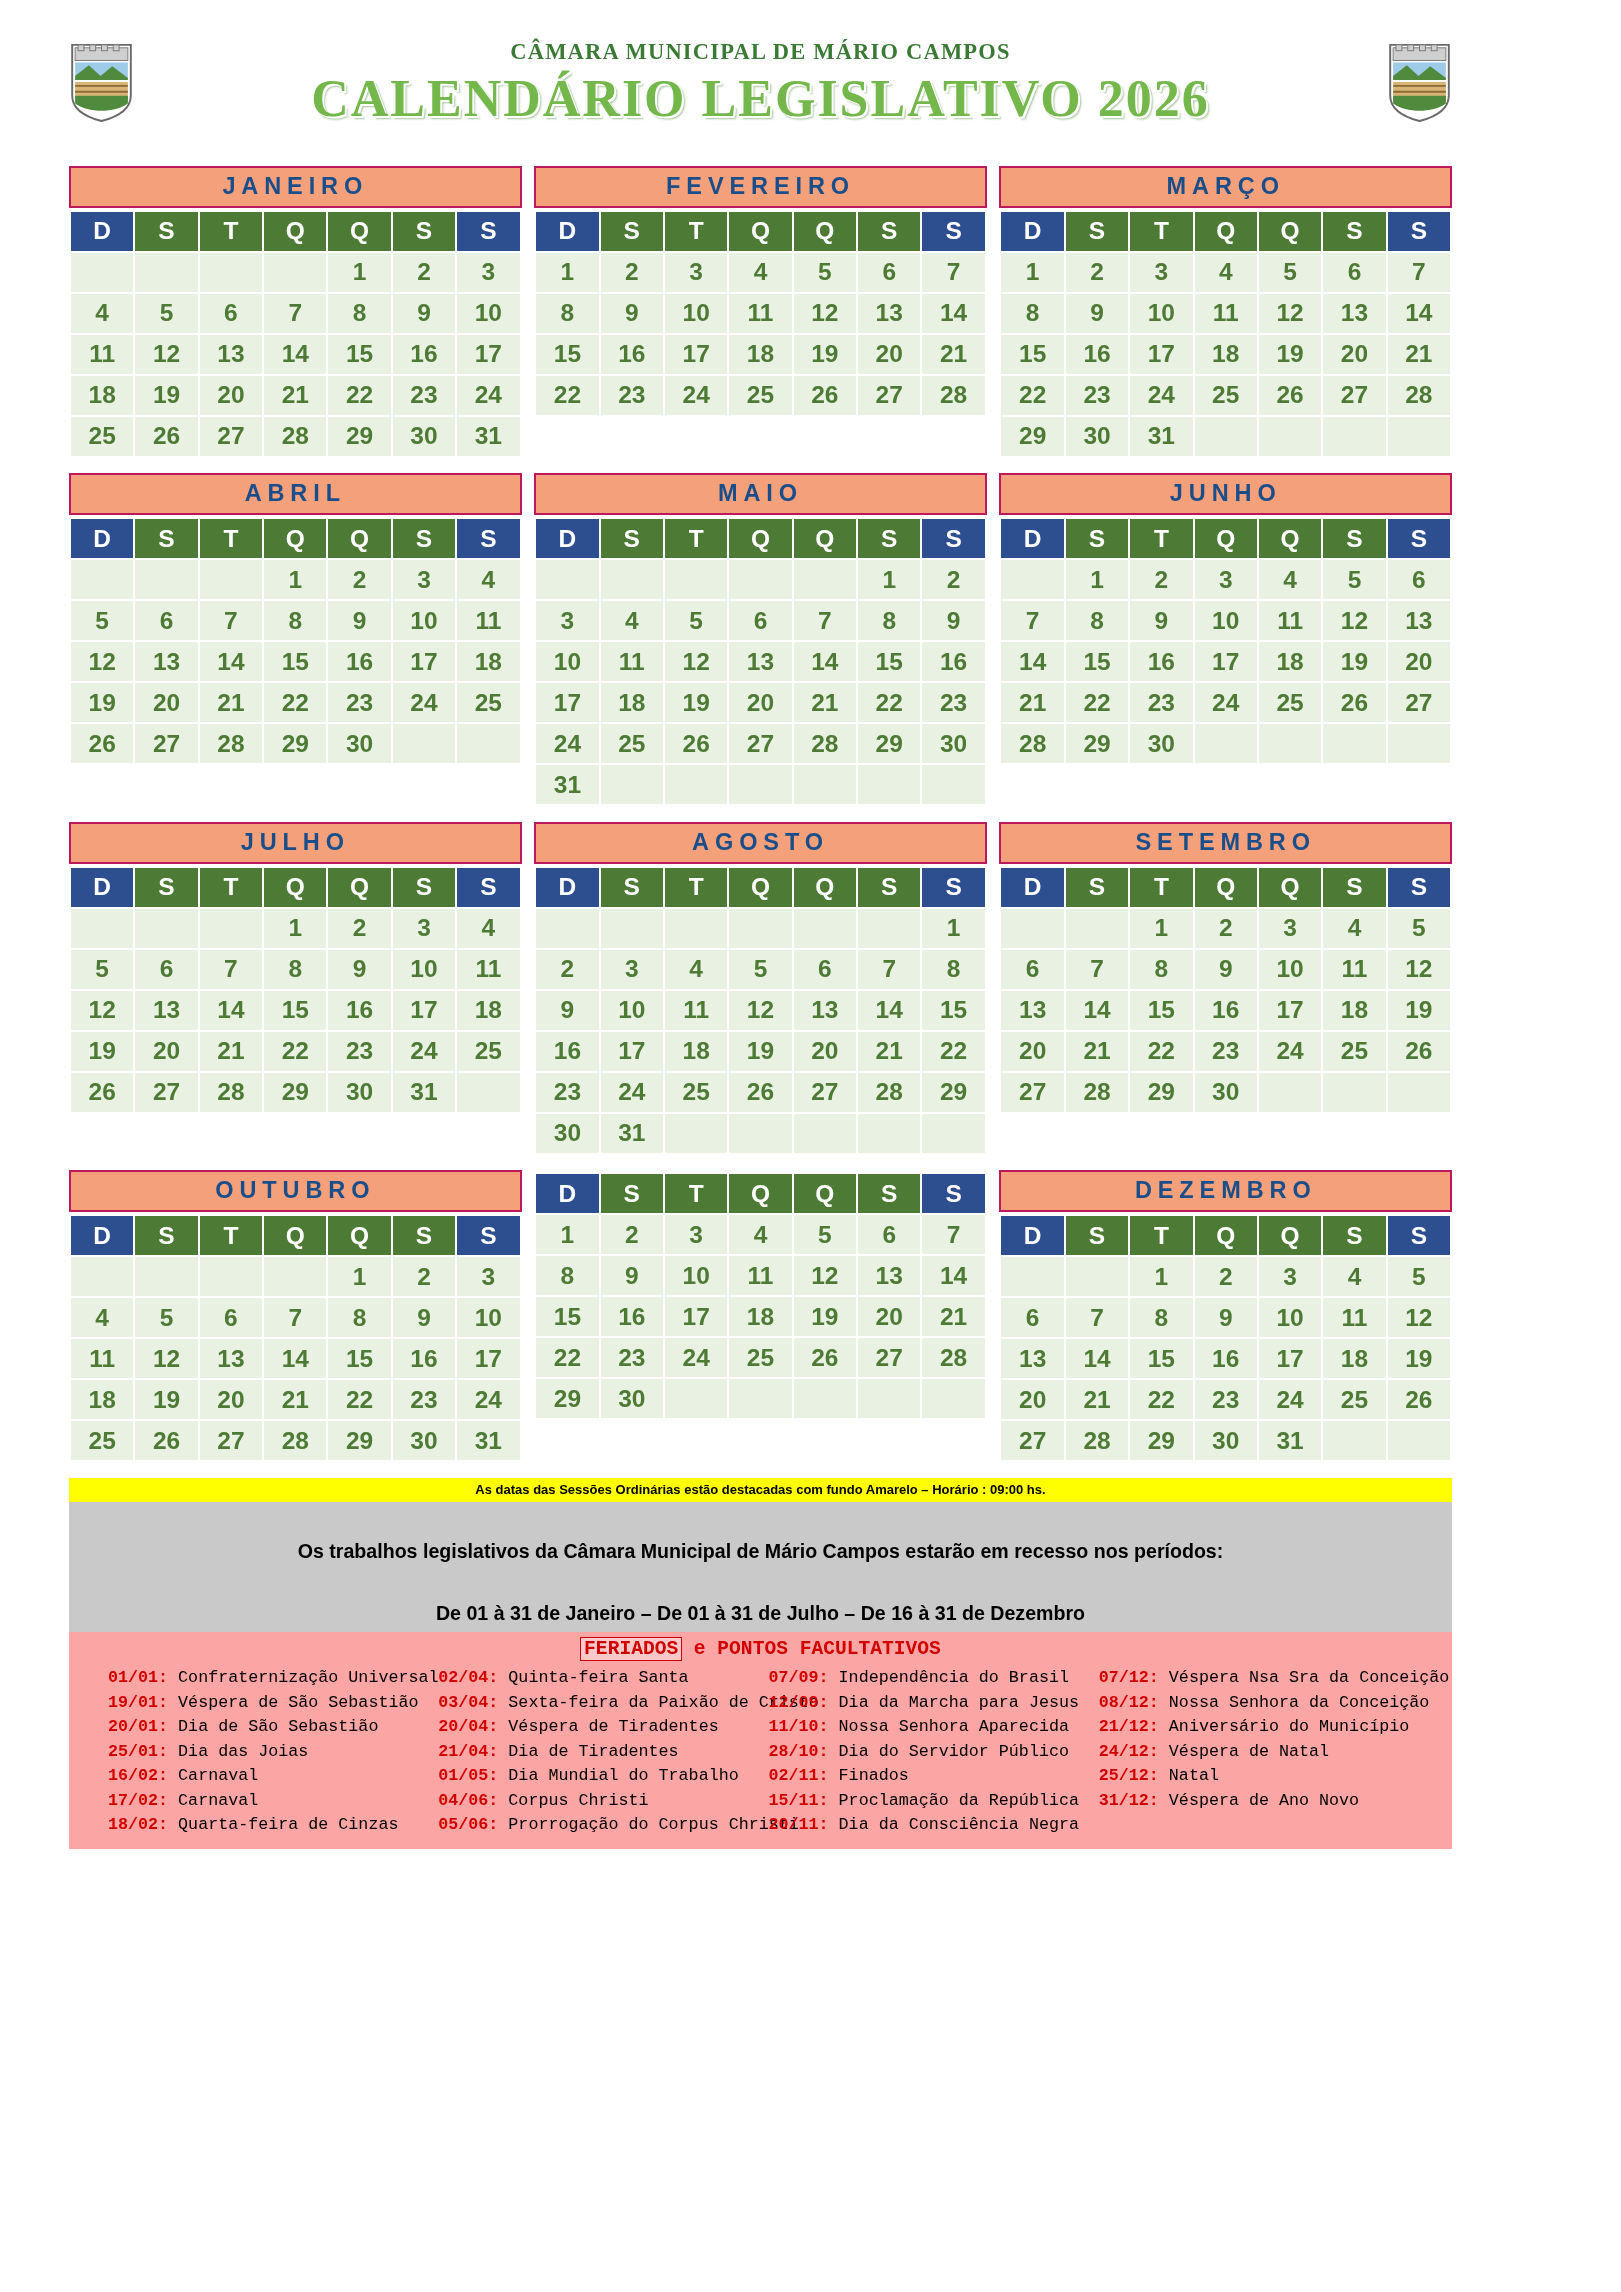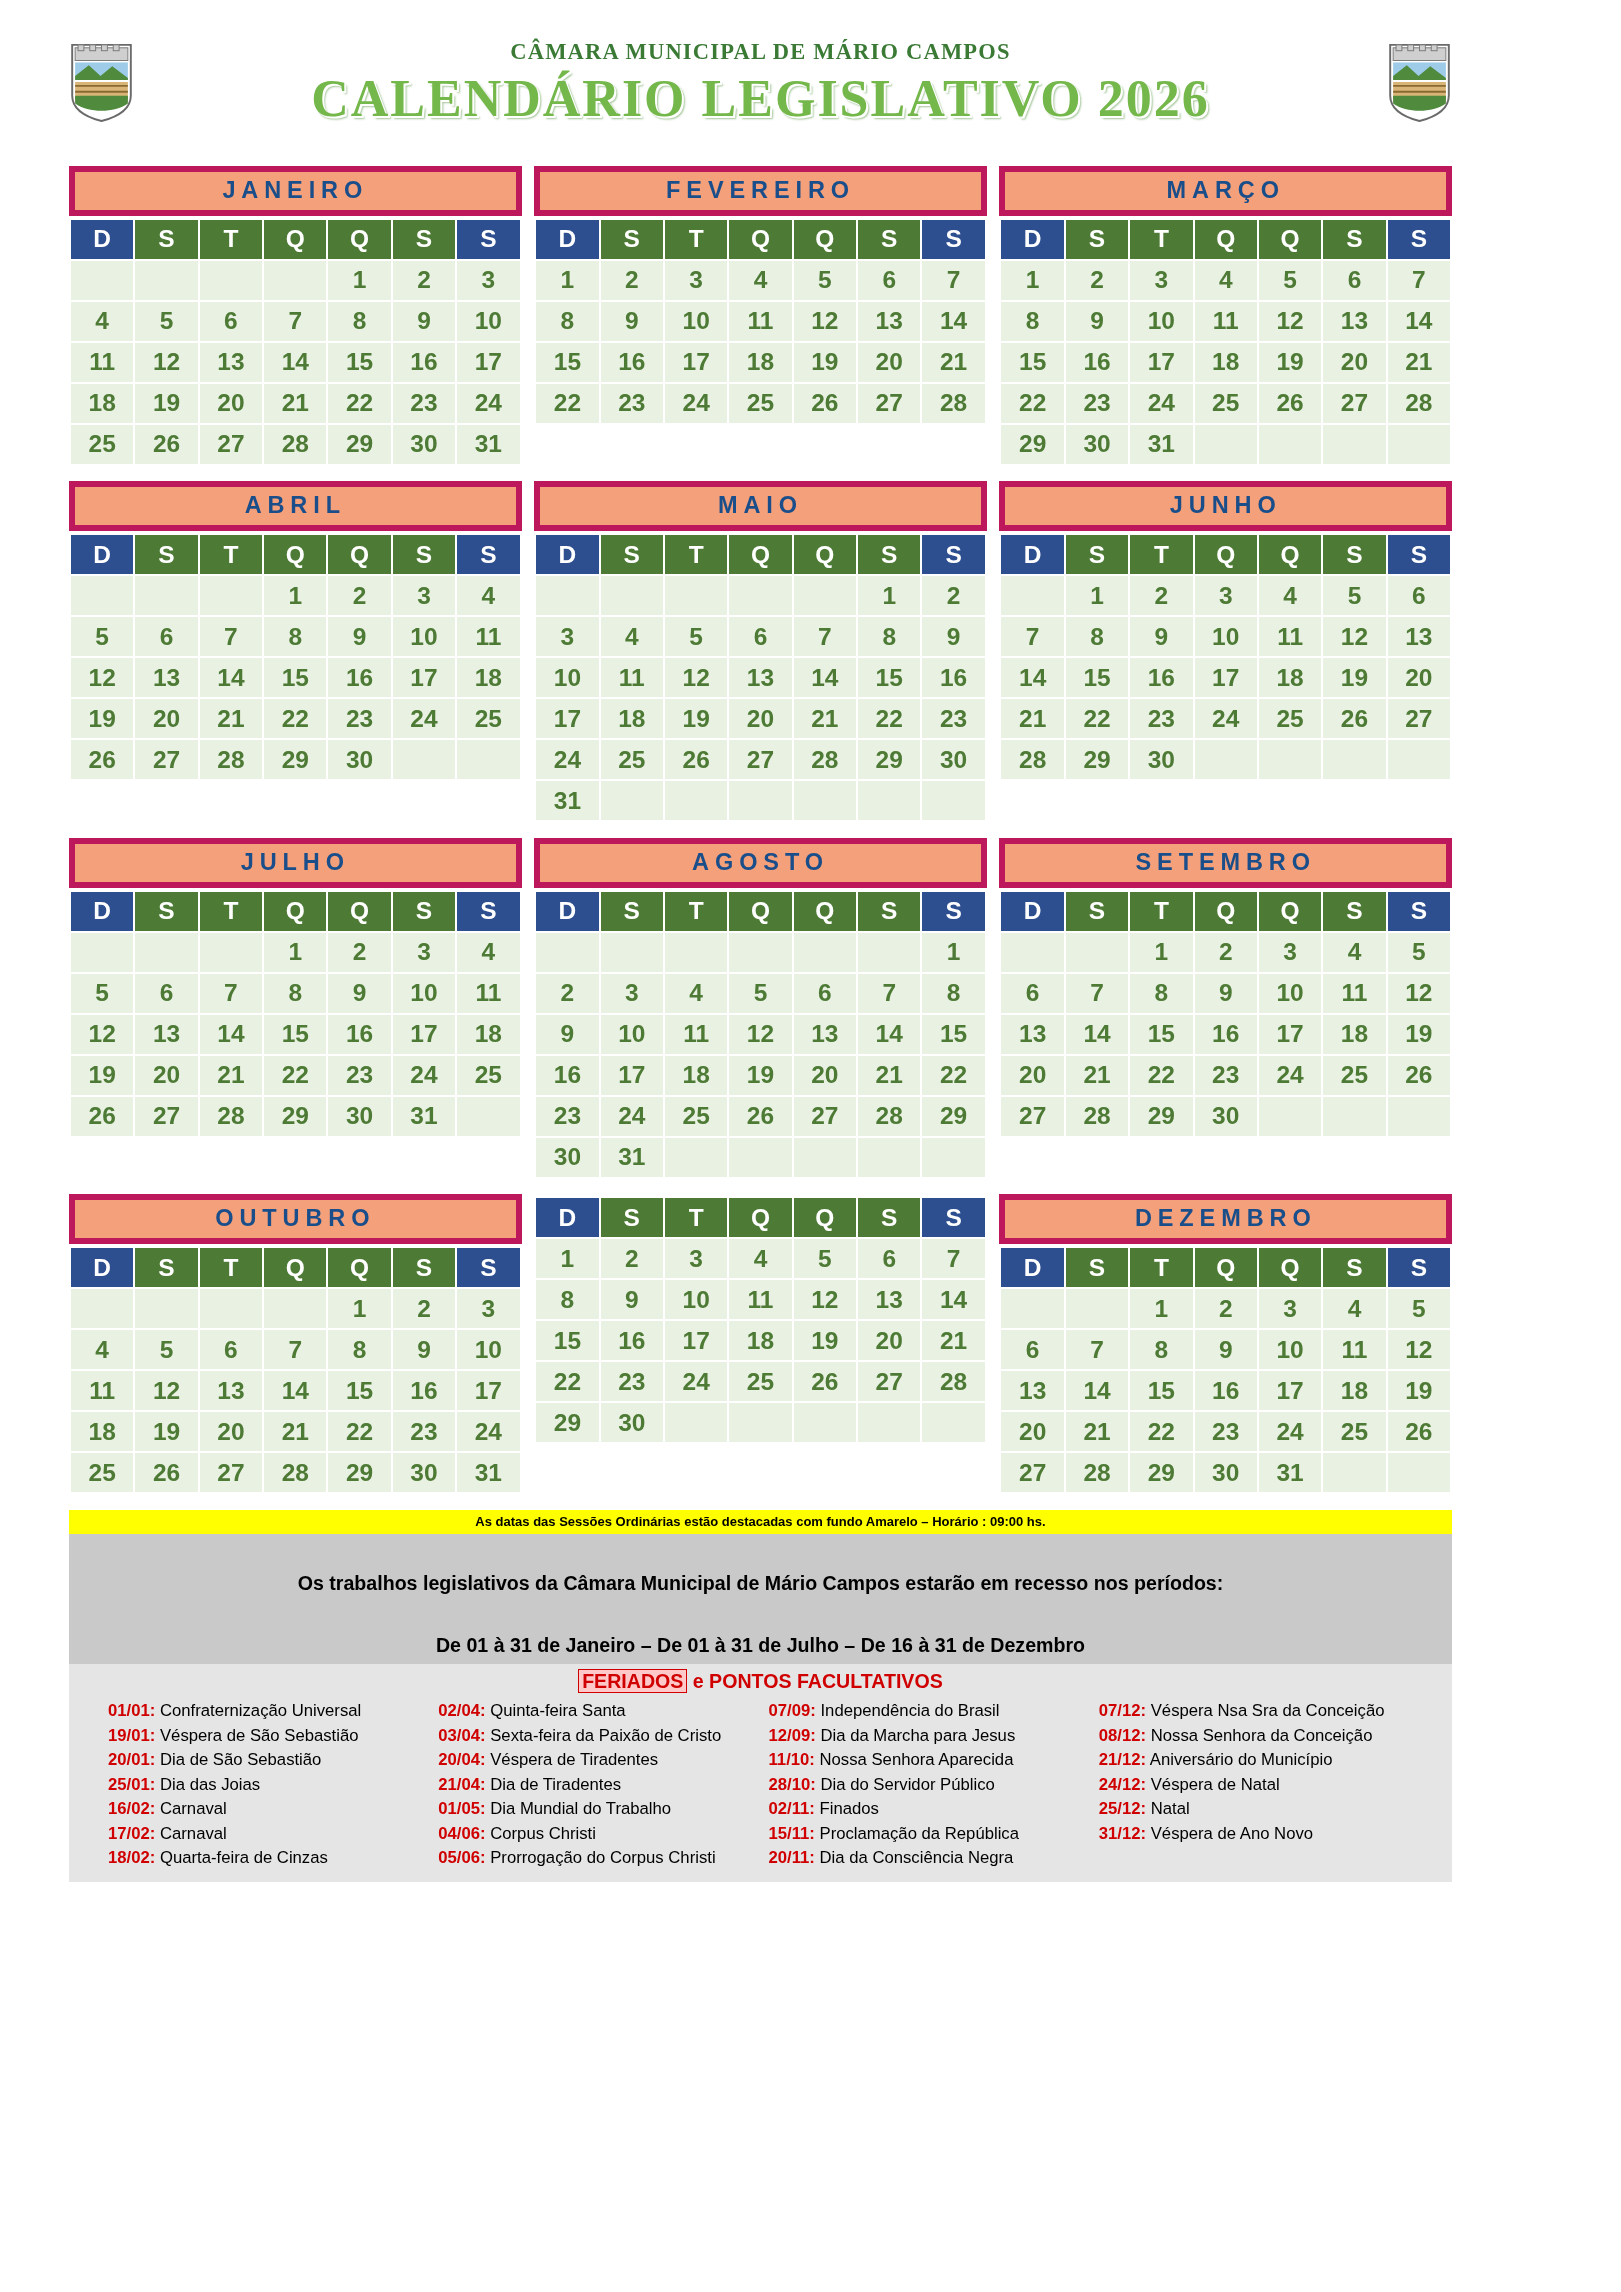--- a/index.html
+++ b/index.html
@@ -67,21 +67,21 @@
     min-width:0;
   }
   .month-name{
     background:#f4a07a;
     color:#1a4e8a;
     font-weight:bold;
     font-size:23.5px;
     letter-spacing:5.9px;
     text-align:center;
     padding:4.9px 0 5.9px 0;
-    border:6px solid #be185d;
+    border:2px solid #be185d;
     font-family:"Liberation Sans", sans-serif;
   }
   table.cal{
     border-collapse:separate;
     border-spacing:2px;
     width:100%;
     table-layout:fixed;
     margin-top:2px;
   }
   table.cal th{
@@ -131,22 +131,23 @@
   .legend .ln-gray{
     background:#c9c9c9;
     text-align:center;
     font-weight:bold;
     font-size:19.6px;
     color:#000;
     padding:4.9px 0 2px 0;
   }
   .legend .ln-gray .l2{display:block;padding-bottom:4.9px;margin-top:34px;}
   .holidays-box{
-    background:#e5e5e5;
+    background:#fca5a5;
     padding:3.9px 0 11.8px 0;
+    font-family:Liberation Mono, monospace;
   }
   .hol-title{
     text-align:center;
     font-weight:bold;
     font-size:19.6px;
     color:#d00000;
     padding:2px 0 5.9px 0;
   }
   .hol-title .boxed{
     border:1px solid #d00000;

